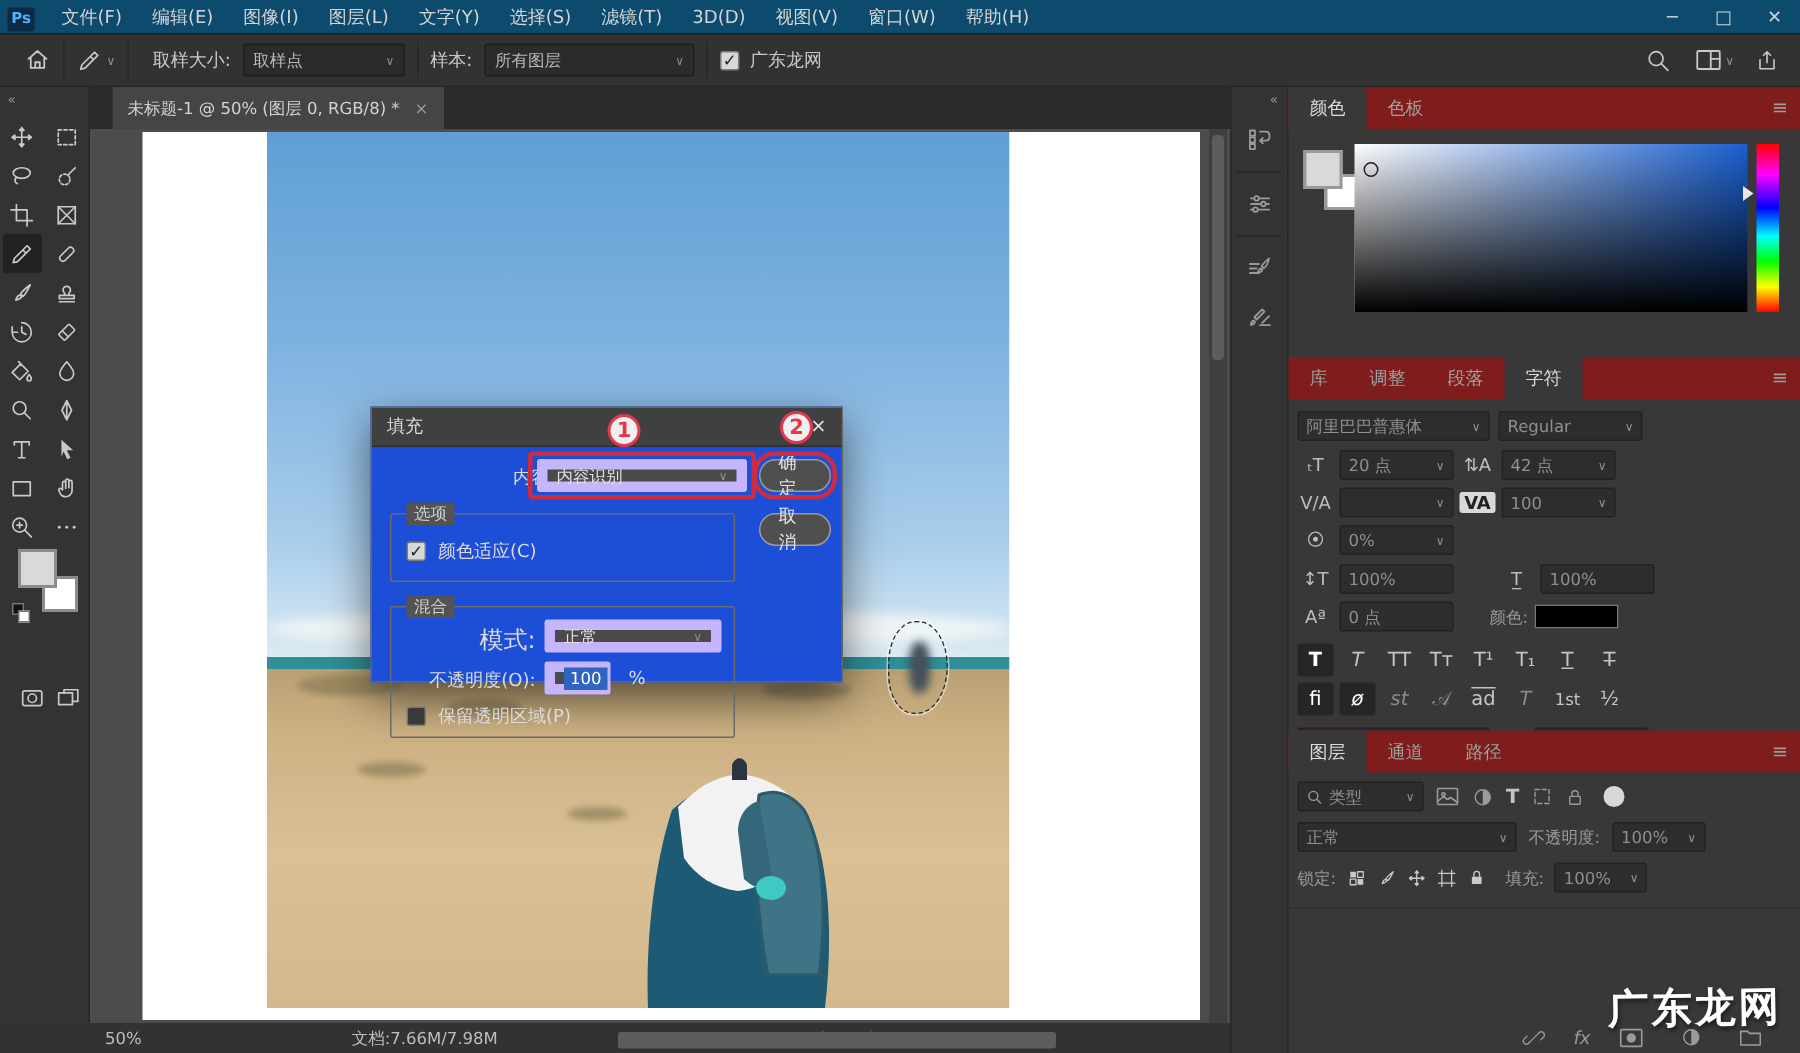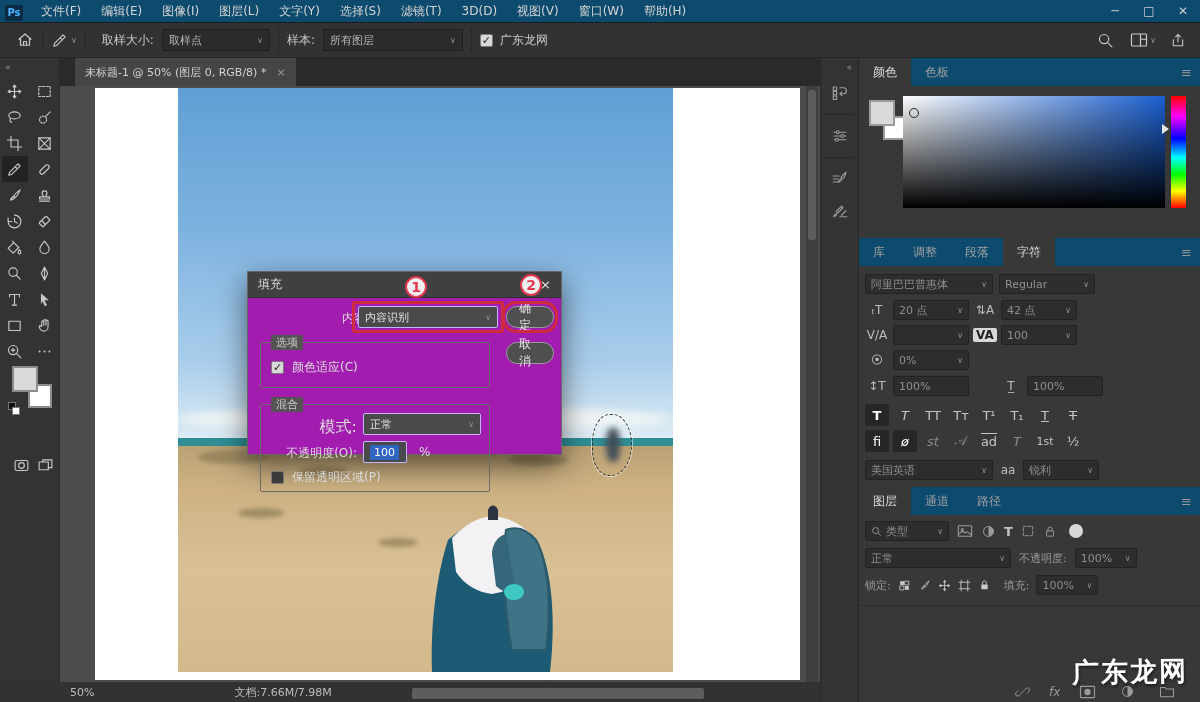--- a/index.html
+++ b/index.html
@@ -45,44 +45,44 @@
   #sand { position:absolute; left:0; top:358px; width:100%; height:226px;
     background:linear-gradient(180deg,#b9a073 0%,#cdb183 18%,#d9c095 55%,#d3b88b 100%); }
   .scrub { position:absolute; background:#8d7d58; border-radius:50%; filter:blur(2px); opacity:.7; }
   #ghost { position:absolute; left:428px; top:340px; width:14px; height:34px; background:#44505a;
     filter:blur(3px); border-radius:40%; }
   #ants { position:absolute; left:414px; top:326px; width:40px; height:62px; border:1.5px dashed #2d2d2d;
     border-radius:48% 52% 55% 45%; box-shadow:0 0 0 1px rgba(255,255,255,.55); }
   
   #person { position:absolute; left:240px; top:412px; }
   
-  #dialog { left:247px; top:271px; width:315px; height:184px; background:#a21caf; border:1px solid #666;
+  #dialog { left:247px; top:271px; width:315px; height:184px; background:#1d4ed8; border:1px solid #666;
     box-shadow:0 10px 28px rgba(0,0,0,.55); color:#dcdcdc; font-size:12px; }
   #dlg-title { height:26px; background:#404040; border-bottom:1px solid #2e2e2e; display:flex;
     align-items:center; padding:0 10px; justify-content:space-between; }
   .groupbox { position:absolute; border:1px solid #6a6a6a; border-radius:2px; }
   .grouplabel { position:absolute; top:-8px; left:10px; background:#535353; padding:0 5px; font-size:11px; color:#cfcfcf; }
-  .dlg-dd { background:#4a4a4a; border:1px solid #c4b5fd; height:22px; color:#e2e2e2; }
+  .dlg-dd { background:#4a4a4a; border:7px solid #c4b5fd; height:22px; color:#e2e2e2; }
   .btn { border:1px solid #9a9a9a; border-radius:11px; height:22px; padding:0 12px; color:#e4e4e4;
     display:flex; align-items:center; justify-content:center; background:#4f4f4f; font-size:12px; }
   .redbox { position:absolute; border:3px solid #cf2b3e; border-radius:3px; }
   .redball { position:absolute; width:22px; height:22px; border:2.5px solid #e2374d; border-radius:50%;
     background:rgba(255,255,255,.92); color:#e2374d; font-weight:bold; font-size:14px;
     display:flex; align-items:center; justify-content:center; z-index:30; }
   #opacity-val { background:#2f64c1; color:#fff; padding:1px 4px; }
   
   #statusbar { left:0; top:682px; width:820px; height:20px; background:#323232; color:#bdbdbd; font-size:11px; }
   #hscroll { left:412px; top:688px; width:292px; height:11px; background:#5d5d5d; border-radius:2px; }
   
   #dockstrip { left:820px; top:58px; width:38px; height:644px; background:#333333; border-left:1px solid #272727; }
   .dock-ic { width:38px; height:34px; display:flex; align-items:center; justify-content:center; }
   .hsep { height:1px; background:#272727; margin:4px 4px; }
   
   #panels { left:858px; top:58px; width:342px; height:644px; background:#383838; border-left:1px solid #272727; }
-  .tabsbar { background:#0c4a6e; height:28px; display:flex; align-items:center; color:#9f9f9f; font-size:12px; position:relative; }
+  .tabsbar { background:#7f1d1d; height:28px; display:flex; align-items:center; color:#9f9f9f; font-size:12px; position:relative; }
   .ptab { padding:6px 14px; }
   .ptab.active { background:#383838; color:#dcdcdc; }
   .pmenu { position:absolute; right:8px; top:7px; color:#9a9a9a; font-size:13px; }
   .field { background:#2d2d2d; border:1px solid #222; color:#8f8f8f; font-size:11px; height:20px;
     display:flex; align-items:center; justify-content:space-between; padding:0 5px; border-radius:2px; }
   .ch-ic { color:#bdbdbd; font-size:12px; width:24px; text-align:center; }
   .stylebtn { width:24px; height:22px; display:flex; align-items:center; justify-content:center;
     color:#c4c4c4; font-size:13px; border-radius:2px; }
   .stylebtn.on { background:#262626; color:#fff; }
   .layer-row { display:flex; align-items:center; height:31px; gap:8px; padding:0 6px; color:#cfcfcf; font-size:11px; }
@@ -510,20 +510,28 @@
     <div class="flex" style="gap:4px;margin-top:6px">
       <span class="ch-ic">↕T</span>
       <div class="dd field" style="width:76px">
           <span>100%</span>
         </div>
       <span class="ch-ic" style="margin-left:26px">T̲</span>
       <div class="dd field" style="width:76px">
           <span>100%</span>
         </div>
     </div>
+    <div class="flex" style="gap:4px;margin-top:5px">
+      <span class="ch-ic">Aª</span>
+      <div class="dd field" style="width:76px">
+          <span>0 点</span>
+        </div>
+      <span style="color:#9a9a9a;font-size:11px;margin-left:20px">颜色:</span>
+      <div style="width:56px;height:16px;background:#000;border:1px solid #777"></div>
+    </div>
     <div class="flex" style="gap:4px;margin-top:8px">
       <span class="stylebtn on" style="font-weight:bold">T</span>
       <span class="stylebtn" style="font-style:italic">T</span>
       <span class="stylebtn">TT</span>
       <span class="stylebtn">Tᴛ</span>
       <span class="stylebtn">T¹</span>
       <span class="stylebtn">T₁</span>
       <span class="stylebtn" style="text-decoration:underline">T</span>
       <span class="stylebtn" style="text-decoration:line-through">T</span>
     </div>

